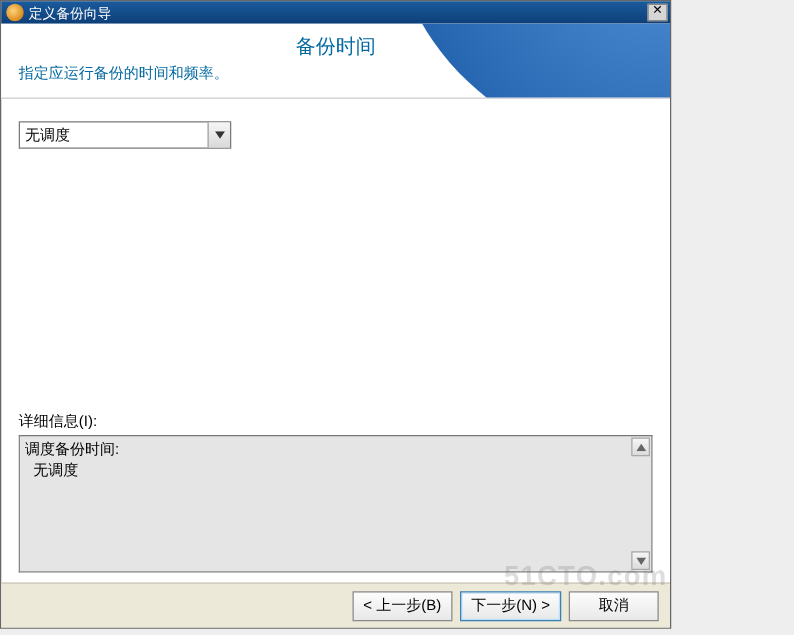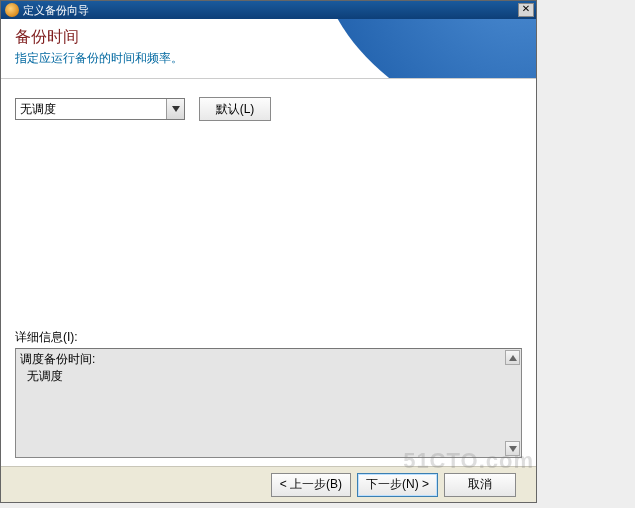--- a/index.html
+++ b/index.html
@@ -63,21 +63,22 @@
     background: radial-gradient(circle at 70% 30%, #4f8fd5, #1353a0);
     border-radius: 0% 0% 0% 100%;
     border-bottom-left-radius: 260px 200px;
   }
   .banner-inner {
     position: relative;
     padding: 8px 14px 6px 14px;
   }
   .banner-title {
     font-size: 16px;
-    color: #7f1d1d;
+    color: #0369a1;
+    text-align: center;
   }
   .banner-subtitle {
     font-size: 12px;
     color: #0369a1;
     margin-top: 2px;
   }
   .content {
     padding: 18px 14px 8px 14px;
   }
   .sched-label {
@@ -145,21 +146,21 @@
   .details-line { white-space: pre; }
   .footer {
     position: absolute;
     left: 0; right: 0; bottom: 0;
     height: 36px;
     background: #ece9d8;
     border-top: 1px solid #c9c6b8;
     display: flex;
     justify-content: flex-end;
     align-items: center;
-    padding-right: 20px;
+    padding-right: 9px;
     gap: 6px;
   }
   .watermark {
     position: absolute;
     right: 2px;
     bottom: 28px;
     font-size: 22px;
     color: rgba(120,120,120,0.25);
     letter-spacing: 1px;
     font-weight: bold;
@@ -202,21 +203,20 @@
   <div class="content">
     <div class="sched-row">
       <div class="combo">
         <div class="combo-text">无调度</div>
         <div class="combo-btn">
           <svg viewBox="0 0 8 6">
               <path d="M0 0 L8 0 L4 6 Z" fill="#333"></path>
             </svg>
         </div>
       </div>
-      <button class="btn">默认(L)</button>
     </div>
   </div>
 
   <div class="details-wrap">
     <div class="details-label">详细信息(I):</div>
     <div class="details-box">
       <div class="details-line">调度备份时间:</div>
       <div class="details-line">  无调度</div>
       <div class="scroll-arrow top">
         <svg width="8" height="6" viewBox="0 0 8 6">

